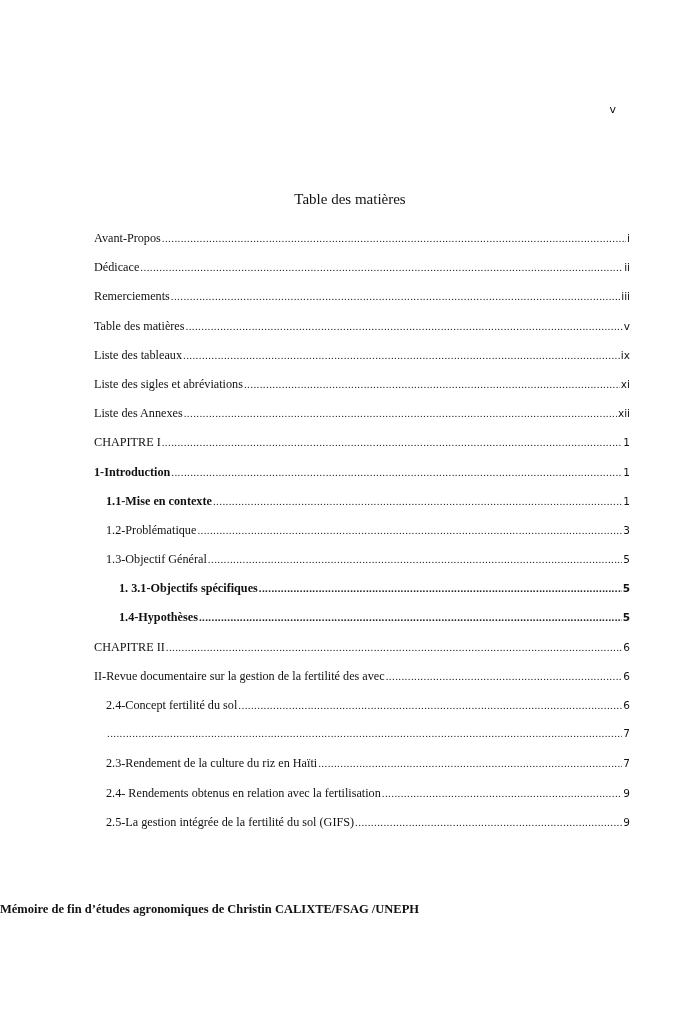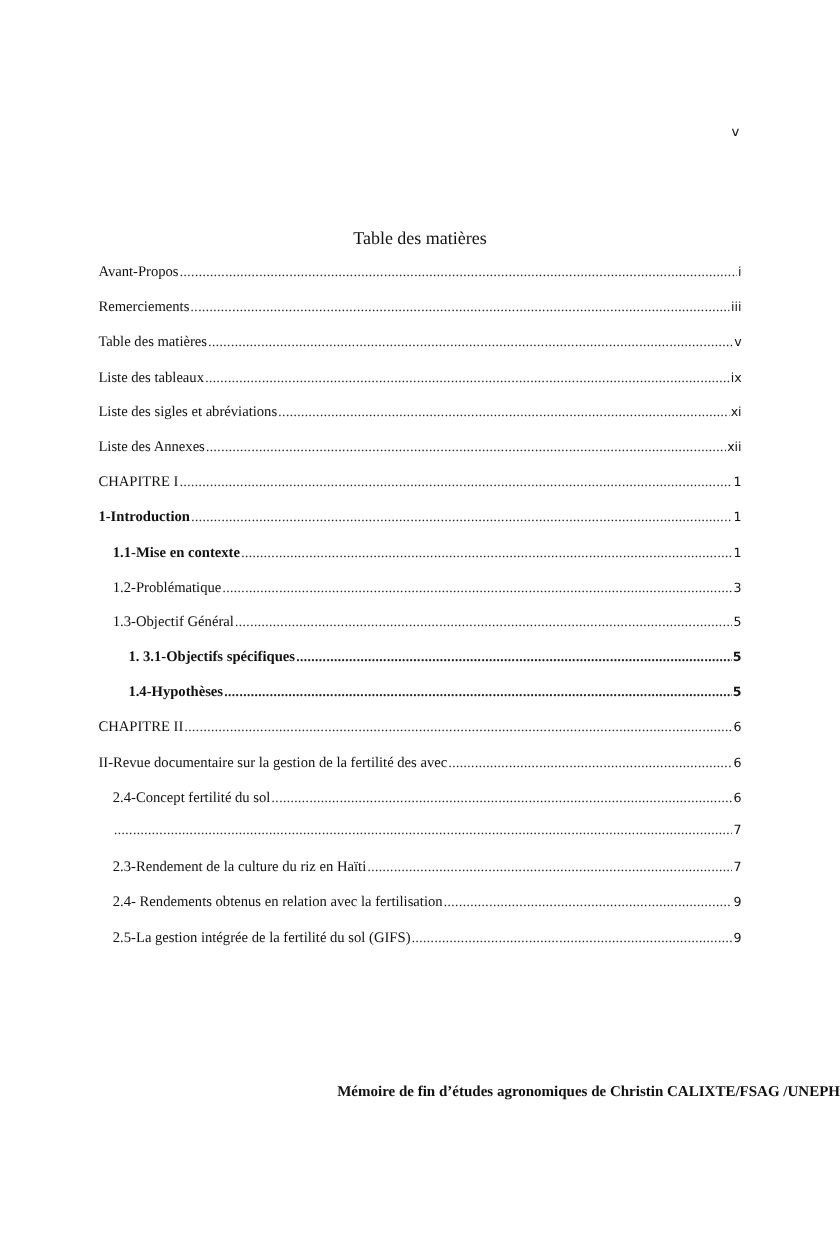--- a/index.html
+++ b/index.html
@@ -30,21 +30,21 @@
       text-align: center;
       font-family: "Liberation Serif", serif;
       font-size: 15px;
       color: #111;
     }
     .toc-list {
       position: absolute;
       top: 219px;
       left: 82px;
       width: 536px;
-      margin: 0;
+      margin: 12px;
       padding: 0;
       list-style: none;
     }
     .toc-row {
       display: flex;
       align-items: baseline;
       height: 29.2px;
       font-family: "Liberation Serif", serif;
       font-size: 12.2px;
       color: #111;
@@ -73,41 +73,46 @@
       font-family: "DejaVu Sans", sans-serif;
       font-size: 10.5px;
       color: #111;
       text-align: right;
     }
     .footer {
       position: absolute;
       top: 902px;
       left: 0;
       width: 700px;
-      text-align: right;
+      text-align: left;
       font-family: "Liberation Serif", serif;
       font-weight: bold;
       font-size: 12.5px;
       color: #111;
     }
   </style>
 </head>
 <body>
 
 <div class="page-number">v</div>
 
 <h1 class="toc-title" style="margin:0;font-weight:normal;">Table des matières</h1>
 
 <ul class="toc-list" id="toc-list">
   <li class="toc-row">
       <span class="toc-label">Avant-Propos</span>
       <span class="toc-leader"></span>
       <span class="toc-page">i</span>
     </li>
   <li class="toc-row">
+      <span class="toc-label">Dédicace</span>
+      <span class="toc-leader"></span>
+      <span class="toc-page">ii</span>
+    </li>
+  <li class="toc-row">
       <span class="toc-label">Remerciements</span>
       <span class="toc-leader"></span>
       <span class="toc-page">iii</span>
     </li>
   <li class="toc-row">
       <span class="toc-label">Table des matières</span>
       <span class="toc-leader"></span>
       <span class="toc-page">v</span>
     </li>
   <li class="toc-row">

